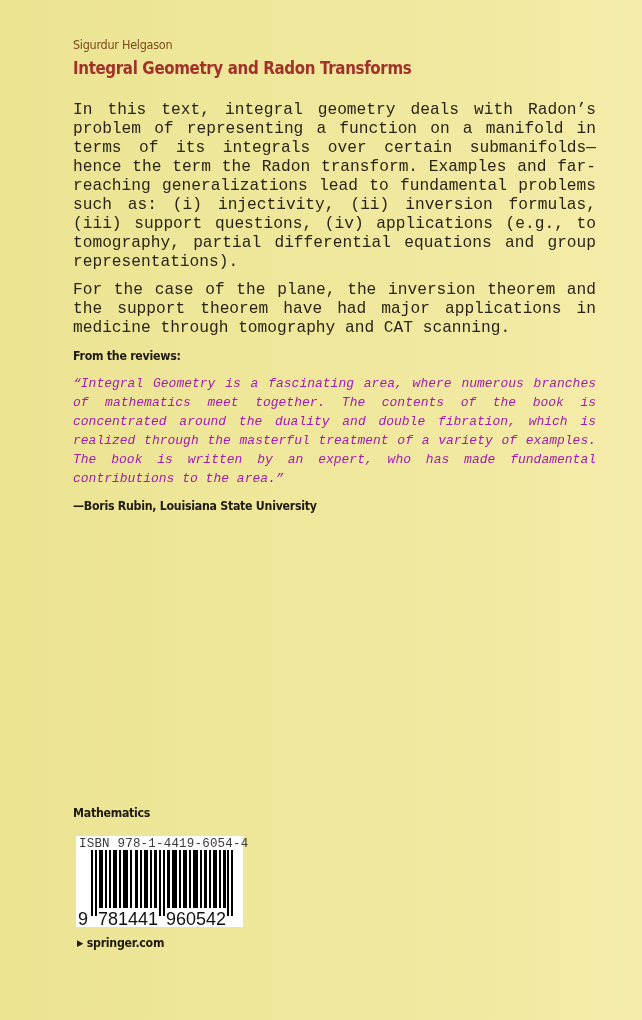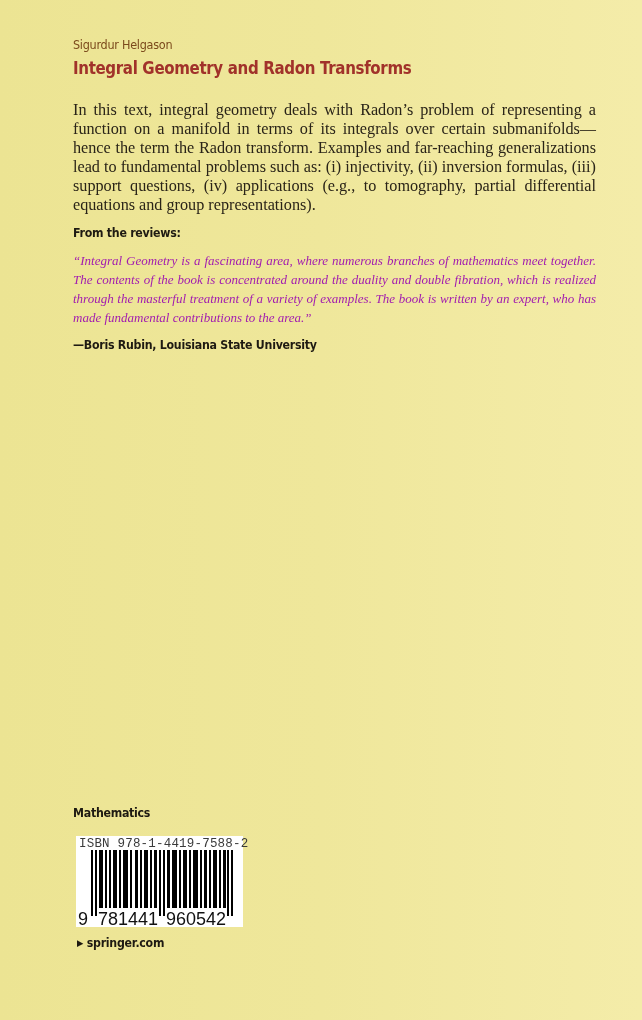--- a/index.html
+++ b/index.html
@@ -50,20 +50,21 @@
     width: 523px;
     font-family: "Liberation Serif", serif;
     font-size: 16.2px;
     line-height: 19px;
     color: #2a2418;
   }
   .body p {
     margin: 0 0 9px 0;
     text-align: justify;
     text-align-last: left;
+    font-family: Liberation Mono, monospace;
   }
   .reviews-heading {
     font-family: "DejaVu Sans", sans-serif;
     font-weight: bold;
     font-size: 12px;
     letter-spacing: -0.3px;
     color: #1e1a12;
     margin: 0 0 8px 0;
     transform: scaleX(0.92);
     transform-origin: left top;
@@ -149,30 +150,31 @@
 </head>
 <body>
 
 <div class="page">
 
   <div class="author">Sigurdur Helgason</div>
   <div class="title">Integral Geometry and Radon Transforms</div>
 
   <div class="body">
     <p>In this text, integral geometry deals with Radon’s problem of representing a function on a manifold in terms of its integrals over certain submanifolds—hence the term the Radon transform. Examples and far-reaching generalizations lead to fundamental problems such as: (i) injectivity, (ii) inversion formulas, (iii) support questions, (iv) applications (e.g., to tomography, partial differential equations and group representations).</p>
+    <p>For the case of the plane, the inversion theorem and the support theorem have had major applications in medicine through tomography and CAT scanning.</p>
 
     <div class="reviews-heading">From the reviews:</div>
     <p class="quote">“Integral Geometry is a fascinating area, where numerous branches of mathematics meet together. The contents of the book is concentrated around the duality and double fibration, which is realized through the masterful treatment of a variety of examples. The book is written by an expert, who has made fundamental contributions to the area.”</p>
     <div class="attribution">—Boris Rubin, Louisiana State University</div>
   </div>
 
   <div class="subject">Mathematics</div>
 
   <div class="barcode-box">
-    <div class="isbn-text">ISBN 978-1-4419-7588-2</div>
+    <div class="isbn-text">ISBN 978-1-4419-6054-4</div>
     <svg class="barcode-svg" width="167" height="77" viewBox="0 0 167 77">
       <g fill="#000">
 
         <rect x="15" y="0" width="2" height="66"></rect>
         <rect x="19" y="0" width="2" height="66"></rect>
 
         <rect x="23" y="0" width="4" height="58"></rect>
         <rect x="29" y="0" width="2" height="58"></rect>
         <rect x="33" y="0" width="2" height="58"></rect>
         <rect x="37" y="0" width="4" height="58"></rect>

